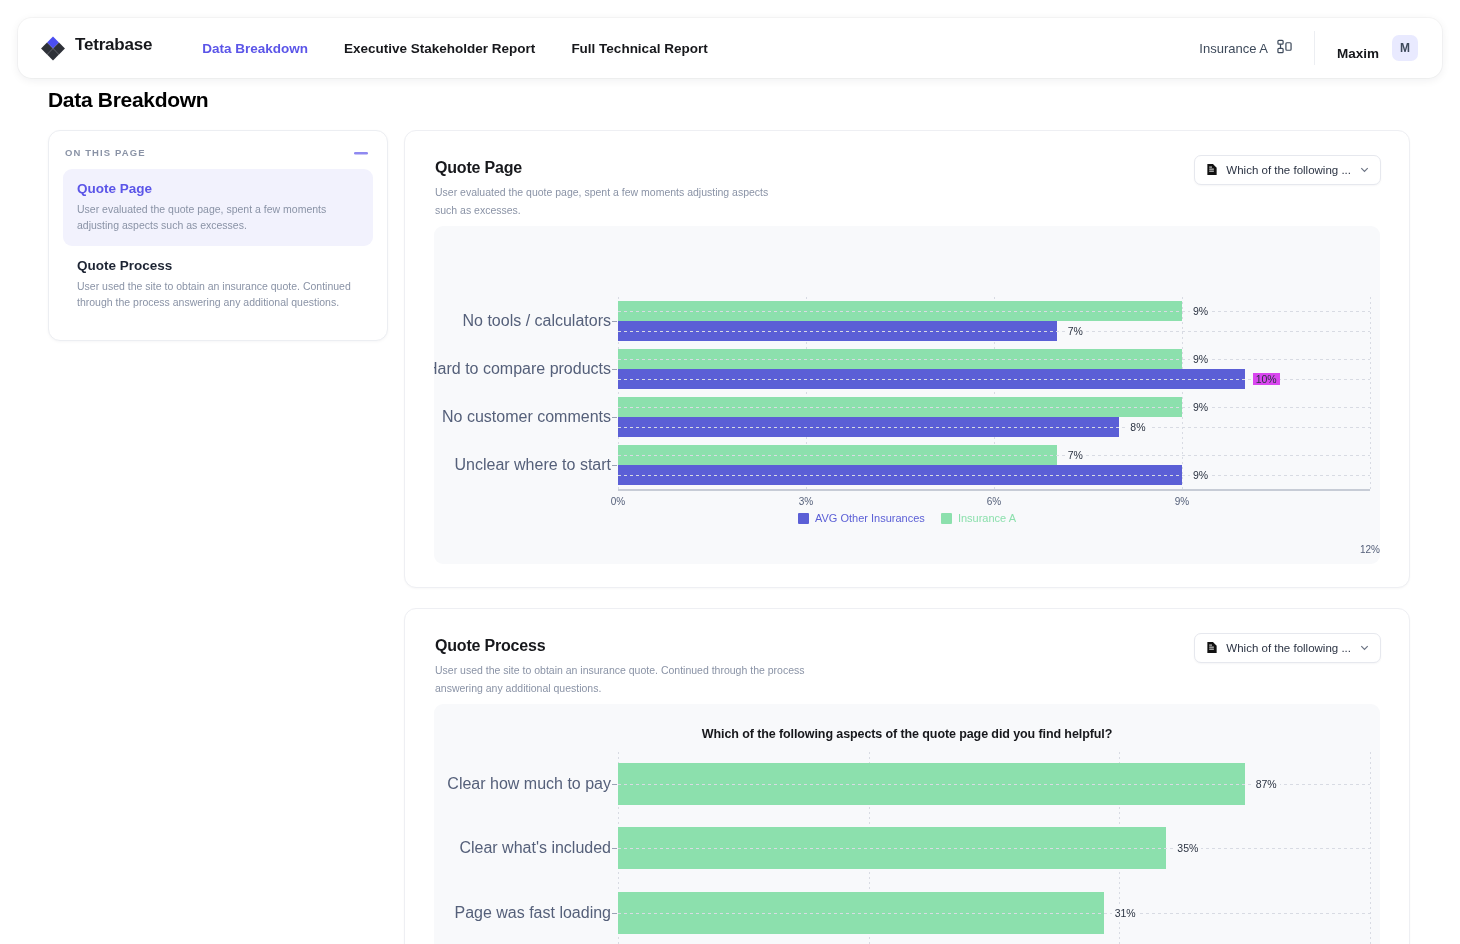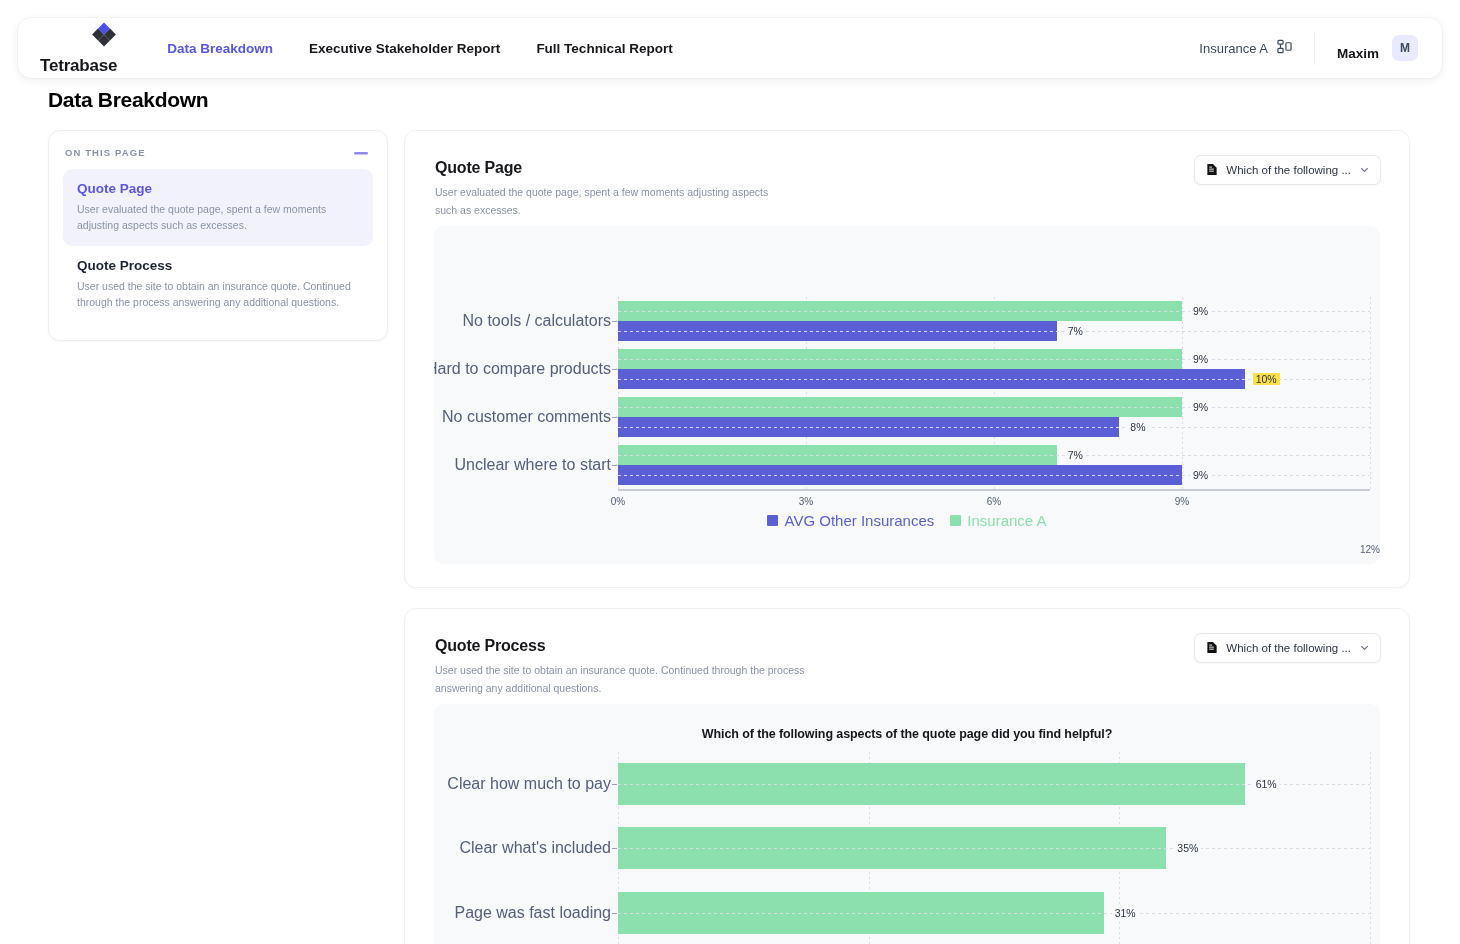--- a/index.html
+++ b/index.html
@@ -12,21 +12,21 @@
 
   
   .topbar {
     position: absolute; left: 18px; top: 18px;
     width: 1424px; height: 60px;
     background: #ffffff;
     border-radius: 14px;
     box-shadow: 0 2px 10px rgba(16,24,40,.07), 0 0 0 1px rgba(16,24,40,.03);
     display: flex; align-items: center;
   }
-  .brand { display: flex; align-items: flex-end; gap: 9px; padding-left: 22px; flex-direction: column; }
+  .brand { display: flex; align-items: flex-start; gap: 9px; padding-left: 22px; }
   .logo { width: 26px; height: 26px; position: relative; }
   .brand-name {
     font-size: 17px; font-weight: 700; color: #17181c; letter-spacing: -.2px;
   }
   .nav { display: flex; align-items: center; gap: 0; margin-left: 32px; }
   .nav-item {
     font-size: 13.5px; font-weight: 700; color: #17181c;
     padding: 8px 18px; cursor: pointer; white-space: nowrap;
   }
   .nav-item.active { color: #5b55e8; }
@@ -149,21 +149,21 @@
     position: absolute; height: 1px; left: 0;
     background: repeating-linear-gradient(to right, #d8dbe3 0 3px, transparent 3px 6px);
   }
 
   .legend {
     position: absolute; left: 0; right: 0; text-align: center;
     display: flex; align-items: center; justify-content: center; gap: 16px;
   }
   .legend-item { display: flex; align-items: center; gap: 6px; cursor: pointer; }
   .legend-swatch { width: 11px; height: 11px; border-radius: 1px; }
-  .legend-text { font-size: 15px; }
+  .legend-text { font-size: 11px; }
 </style>
 </head>
 <body>
 
 <div class="topbar">
   <div class="brand">
     <span class="logo">
       <svg width="26" height="26" viewBox="0 0 26 26">
         <rect x="13" y="1.5" width="8.4" height="8.4" transform="rotate(45 13 1.5)" fill="#4b4ef0"></rect>
         <rect x="7" y="7.5" width="8.4" height="8.4" transform="rotate(45 7 7.5)" fill="#2e3138"></rect>
@@ -273,21 +273,21 @@
         <div class="bar blue" style="left: 0px; top: 24px; width: 438.667px; height: 20px; background: rgb(91, 95, 214);"></div>
         <div class="dashrow" style="top: 34px; width: 752px;"></div>
         <div class="bar-val" style="left: 446.667px; top: 34px; background: rgb(248, 249, 251); padding: 0px 3px;">7%</div>
         <div class="ylabel" style="top: 72px;">Hard to compare products</div>
         <div class="ytick" style="top: 72px;"></div>
         <div class="bar green" style="left: 0px; top: 52px; width: 564px; height: 20px; background: rgb(140, 224, 173);"></div>
         <div class="dashrow" style="top: 62px; width: 752px;"></div>
         <div class="bar-val" style="left: 572px; top: 62px; background: rgb(248, 249, 251); padding: 0px 3px;">9%</div>
         <div class="bar blue" style="left: 0px; top: 72px; width: 626.667px; height: 20px; background: rgb(91, 95, 214);"></div>
         <div class="dashrow" style="top: 82px; width: 752px;"></div>
-        <div class="bar-val" style="left: 634.667px; top: 82px; background: #fde047; padding: 0px 3px;">10%</div>
+        <div class="bar-val" style="left: 634.667px; top: 82px; background: #d946ef; padding: 0px 3px;">10%</div>
         <div class="ylabel" style="top: 120px;">No customer comments</div>
         <div class="ytick" style="top: 120px;"></div>
         <div class="bar green" style="left: 0px; top: 100px; width: 564px; height: 20px; background: rgb(140, 224, 173);"></div>
         <div class="dashrow" style="top: 110px; width: 752px;"></div>
         <div class="bar-val" style="left: 572px; top: 110px; background: rgb(248, 249, 251); padding: 0px 3px;">9%</div>
         <div class="bar blue" style="left: 0px; top: 120px; width: 501.333px; height: 20px; background: rgb(91, 95, 214);"></div>
         <div class="dashrow" style="top: 130px; width: 752px;"></div>
         <div class="bar-val" style="left: 509.333px; top: 130px; background: rgb(248, 249, 251); padding: 0px 3px;">8%</div>
         <div class="ylabel" style="top: 168px;">Unclear where to start</div>
         <div class="ytick" style="top: 168px;"></div>
@@ -345,21 +345,21 @@
         <div class="gridline" style="left: 501.333px;">
           <i></i>
         </div>
         <div class="gridline" style="left: 752px;">
           <i></i>
         </div>
         <div class="ylabel" style="top: 32.125px;">Clear how much to pay</div>
         <div class="ytick" style="top: 32.125px;"></div>
         <div class="bar green" style="left: 0px; top: 11.125px; width: 626.667px; height: 42px; background: rgb(140, 224, 173);"></div>
         <div class="dashrow" style="top: 32.125px; width: 752px;"></div>
-        <div class="bar-val" style="left: 634.667px; top: 32.125px; background: rgb(248, 249, 251); padding: 0px 3px;">61%</div>
+        <div class="bar-val" style="left: 634.667px; top: 32.125px; background: rgb(248, 249, 251); padding: 0px 3px;">87%</div>
         <div class="ylabel" style="top: 96.375px;">Clear what's included</div>
         <div class="ytick" style="top: 96.375px;"></div>
         <div class="bar green" style="left: 0px; top: 75.375px; width: 548.333px; height: 42px; background: rgb(140, 224, 173);"></div>
         <div class="dashrow" style="top: 96.375px; width: 752px;"></div>
         <div class="bar-val" style="left: 556.333px; top: 96.375px; background: rgb(248, 249, 251); padding: 0px 3px;">35%</div>
         <div class="ylabel" style="top: 160.625px;">Page was fast loading</div>
         <div class="ytick" style="top: 160.625px;"></div>
         <div class="bar green" style="left: 0px; top: 139.625px; width: 485.667px; height: 42px; background: rgb(140, 224, 173);"></div>
         <div class="dashrow" style="top: 160.625px; width: 752px;"></div>
         <div class="bar-val" style="left: 493.667px; top: 160.625px; background: rgb(248, 249, 251); padding: 0px 3px;">31%</div>

